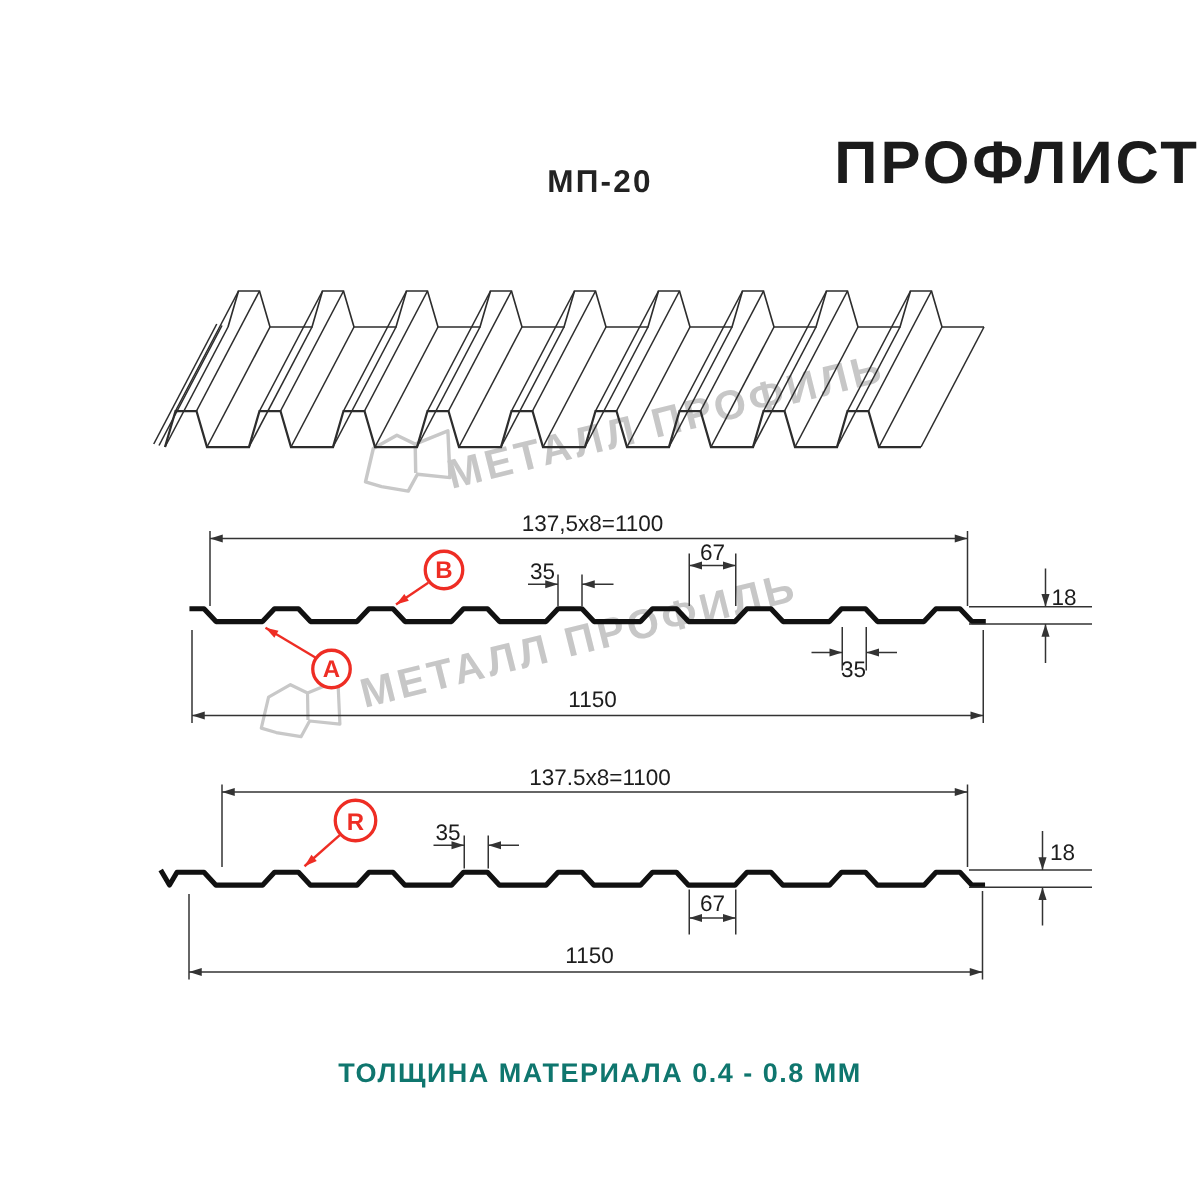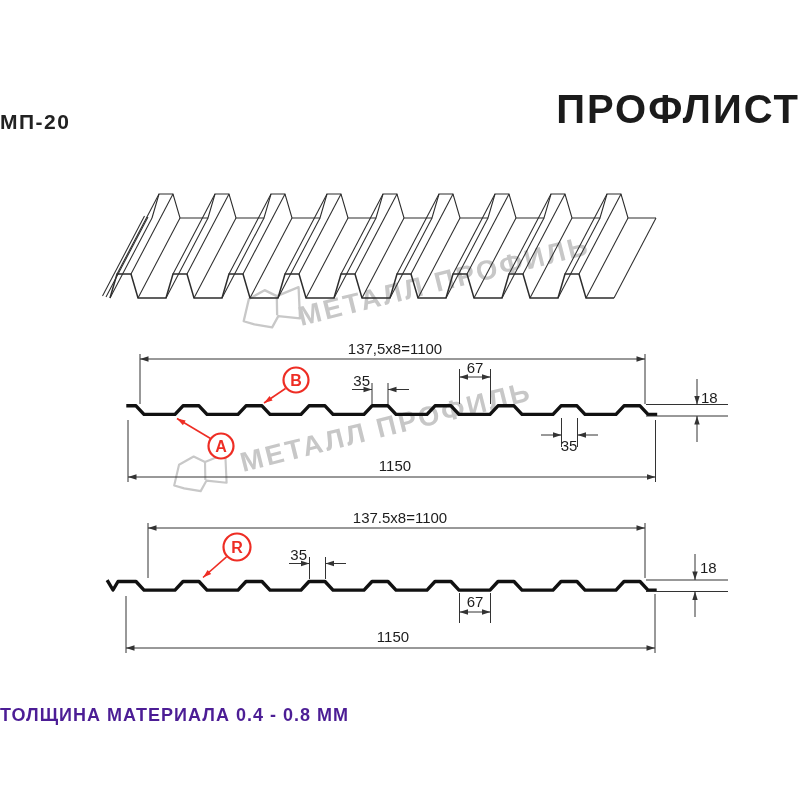--- a/index.html
+++ b/index.html
@@ -1,23 +1,23 @@
 <!DOCTYPE html>
 <html><head>
 <meta charset="utf-8">
 <style>
   html,body{margin:0;padding:0;background:#fff;}
   .page{position:relative;width:800px;height:800px;background:#fff;overflow:hidden;
         font-family:"Liberation Sans",sans-serif;}
   .title{position:absolute;top:60px;left:0;width:800px;text-align:right;
          font-size:40px;font-weight:700;letter-spacing:2px;color:#1b1b1b;}
-  .subtitle{position:absolute;top:110px;left:0;width:800px;text-align:left;
+  .subtitle{position:absolute;top:110px;left:0;width:800px;text-align:center;
             font-size:21px;font-weight:700;letter-spacing:1.5px;color:#222;}
-  .footer{position:absolute;top:705px;left:0;width:800px;text-align:left;
-          font-size:18px;font-weight:700;letter-spacing:1px;color:#4c1d95;}
+  .footer{position:absolute;top:705px;left:0;width:800px;text-align:center;
+          font-size:18px;font-weight:700;letter-spacing:1px;color:#0f766e;}
   svg{position:absolute;top:0;left:0;}
   .dt{font-family:"Liberation Sans",sans-serif;font-size:15px;fill:#1d1d1d;}
   .wm{font-family:"Liberation Sans",sans-serif;font-size:27.5px;font-weight:700;
       letter-spacing:2.5px;fill:#c7c7c7;}
   .mk{font-family:"Liberation Sans",sans-serif;font-size:16px;font-weight:700;fill:#ee2d24;text-anchor:middle;}
   .profile{fill:none;stroke:#111;stroke-width:3.4;stroke-linejoin:round;stroke-linecap:square;}
   .redcirc{fill:#fff;stroke:#ee2d24;stroke-width:2.2;}
   .wmlogo{fill:none;stroke:#c8c8c8;stroke-width:2.3;stroke-linejoin:round;}
 </style>
 </head>

